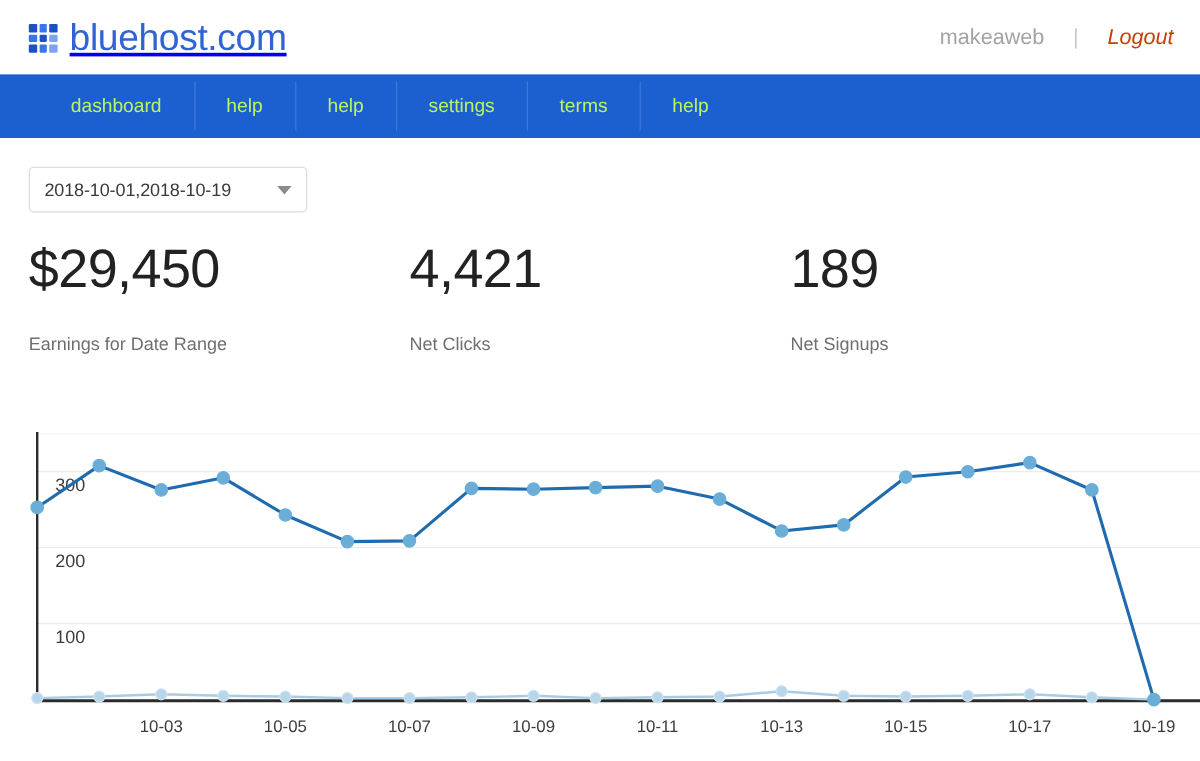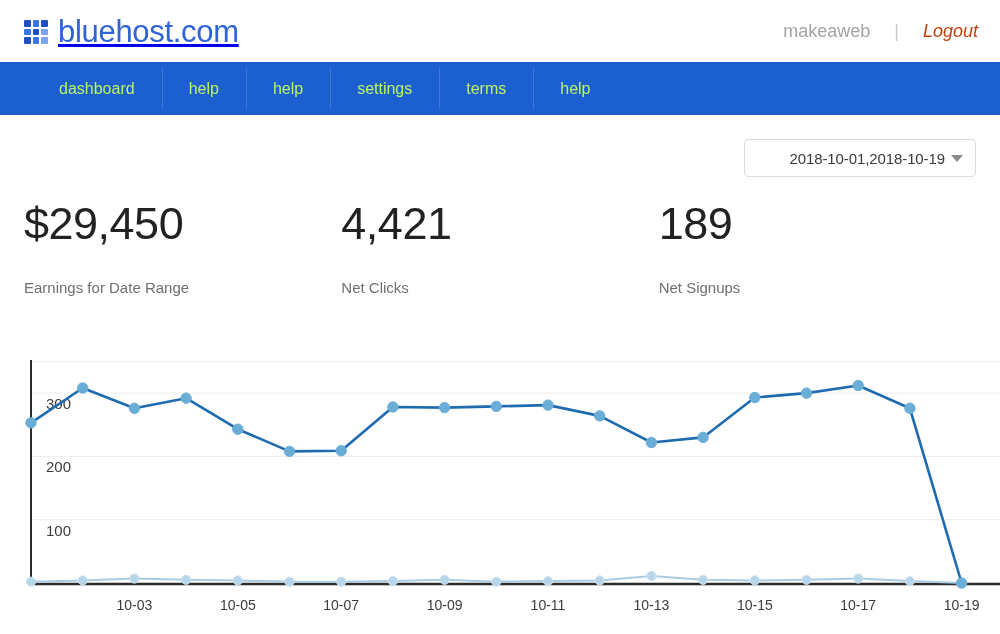--- a/index.html
+++ b/index.html
@@ -75,21 +75,21 @@
     content:"";
     position:absolute;
     left:0; top:6px; bottom:6px;
     width:1px;
     background:rgba(255,255,255,0.16);
   }
 
   
   .content { padding:0 24px; }
 
-  .daterange-wrap { padding-top:24px;text-align:right; }
+  .daterange-wrap { padding-top:24px; }
   .daterange {
     display:inline-flex;
     align-items:center;
     width:232px;
     height:38px;
     padding:0 12px;
     border:1px solid #dcdcdc;
     border-radius:4px;
     background:#fff;
     font-size:15px;

